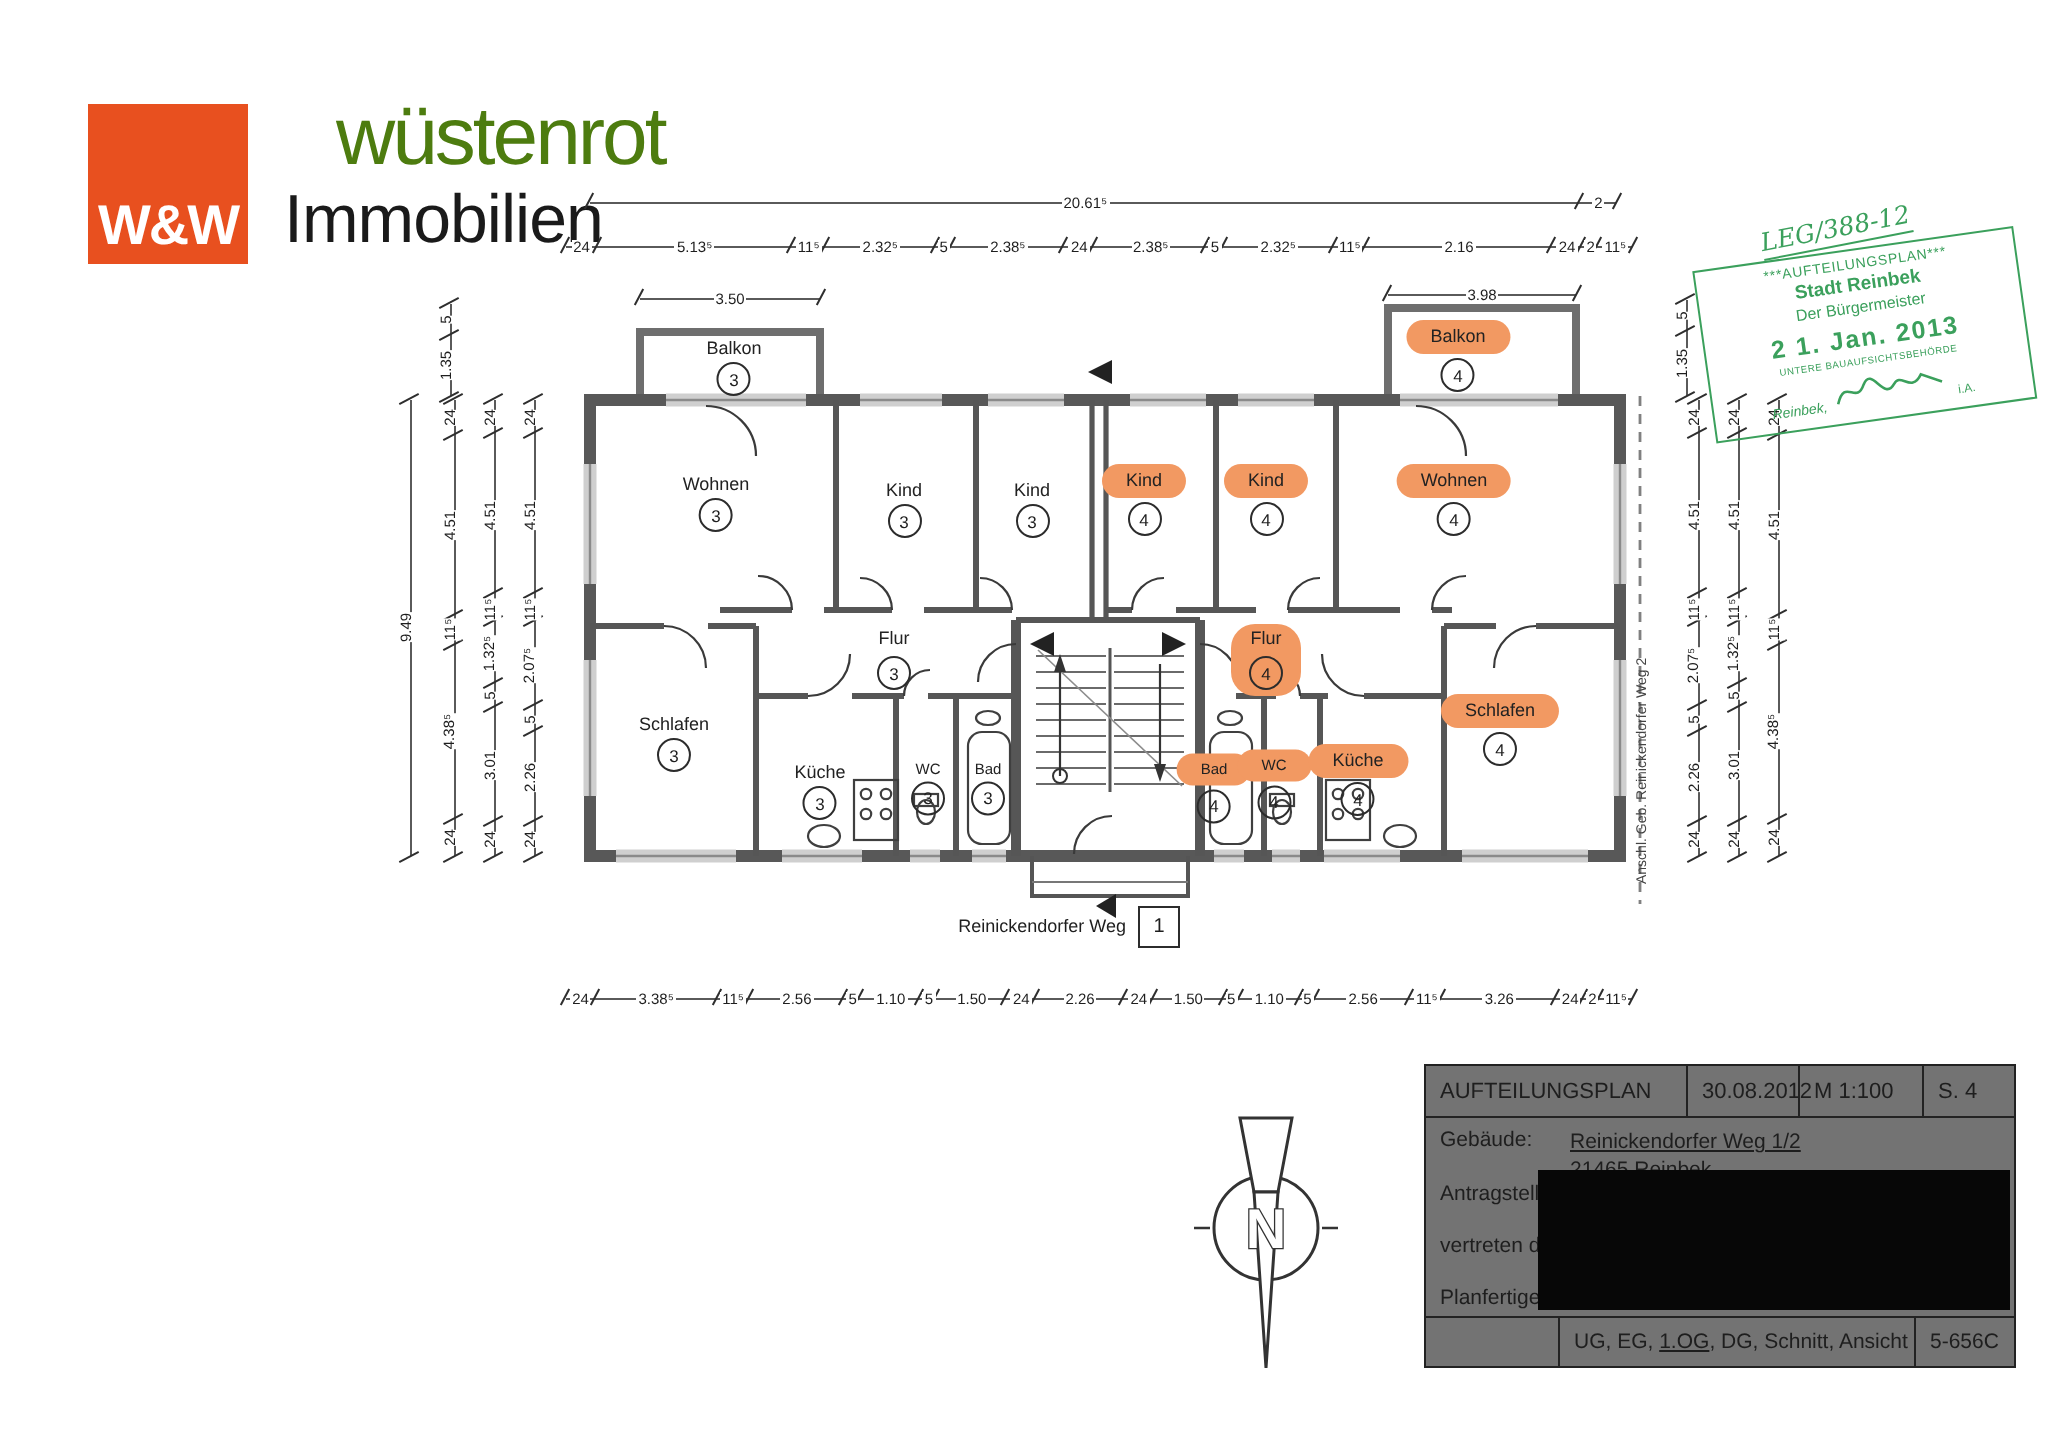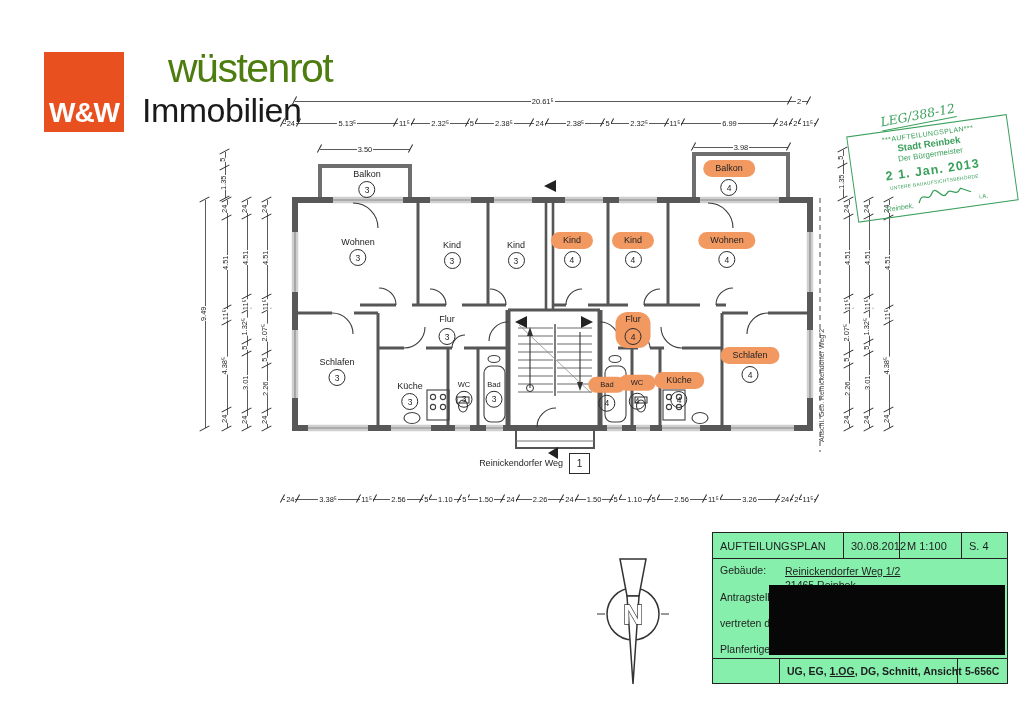--- a/index.html
+++ b/index.html
@@ -61,30 +61,30 @@
   #stamp-box .s1{font-size:7px;letter-spacing:.4px;}
   #stamp-box .s2{font-size:9.5px;font-weight:bold;margin-top:1px;}
   #stamp-box .s3{font-size:8px;margin-top:1px;}
   #stamp-box .sdate{font-size:12.5px;font-weight:bold;letter-spacing:1px;margin:4px 0 3px;}
   #stamp-box .s5{font-size:4.8px;letter-spacing:.3px;}
   #stamp-box .sig{display:flex;align-items:flex-end;justify-content:center;gap:4px;margin-top:1px;}
   #stamp-box .sig .pl{font-size:7px;font-style:italic;}
   #stamp-box .sig .ia{font-size:6px;}
 
   
-  #titleblock{left:712px;top:532px;width:296px;border:1.8px solid #222;background:#86efac;z-index:3;box-sizing:border-box;}
+  #titleblock{left:712px;top:532px;width:296px;border:1.8px solid #222;background:#737373;z-index:3;box-sizing:border-box;}
   .tb-r1{display:grid;grid-template-columns:130px 56px 62px 1fr;border-bottom:1.6px solid #222;height:25px;}
   .tb-r1>div{display:flex;align-items:center;padding-left:7px;border-left:1.6px solid #222;font-size:11px;}
   .tb-r1>div:first-child{border-left:none;}
   .tb-body{position:relative;height:99px;border-bottom:1.6px solid #222;}
   .tb-lab{position:absolute;left:7px;font-size:10.5px;}
   .tb-val{position:absolute;left:72px;top:5px;font-size:10.5px;line-height:1.35;}
   .tb-val .u{text-decoration:underline;}
   .tb-redact{position:absolute;left:56px;top:26px;width:236px;height:70px;background:#070707;}
-  .tb-foot{display:grid;grid-template-columns:66px 178px 1fr;height:24px;font-weight:bold;}
+  .tb-foot{display:grid;grid-template-columns:66px 178px 1fr;height:24px;}
   .tb-foot>div{display:flex;align-items:center;padding-left:7px;border-left:1.6px solid #222;font-size:10.5px;white-space:pre;}
   .tb-foot>div:first-child{border-left:none;}
   .tb-foot .u{text-decoration:underline;}
 
   svg text{font-family:"Liberation Sans",sans-serif;}
 </style>
 </head>
 <body>
 
 <svg class="abs" style="left:0;top:0;z-index:0" width="1024" height="724" viewBox="0 0 1024 724">
@@ -233,21 +233,21 @@
     <span class="seg" style="flex-grow: 0.15;">
       <span class="lab">5</span>
     </span>
     <span class="seg" style="flex-grow: 2.325;">
       <span class="lab">2.32⁵</span>
     </span>
     <span class="seg" style="flex-grow: 0.25;">
       <span class="lab">11⁵</span>
     </span>
     <span class="seg" style="flex-grow: 5.01;">
-      <span class="lab">6.99</span>
+      <span class="lab">2.16</span>
     </span>
     <span class="seg" style="flex-grow: 0.35;">
       <span class="lab">24</span>
     </span>
     <span class="seg" style="flex-grow: 0.12;">
       <span class="lab">2</span>
     </span>
     <span class="seg" style="flex-grow: 0.25;">
       <span class="lab">11⁵</span>
     </span>

